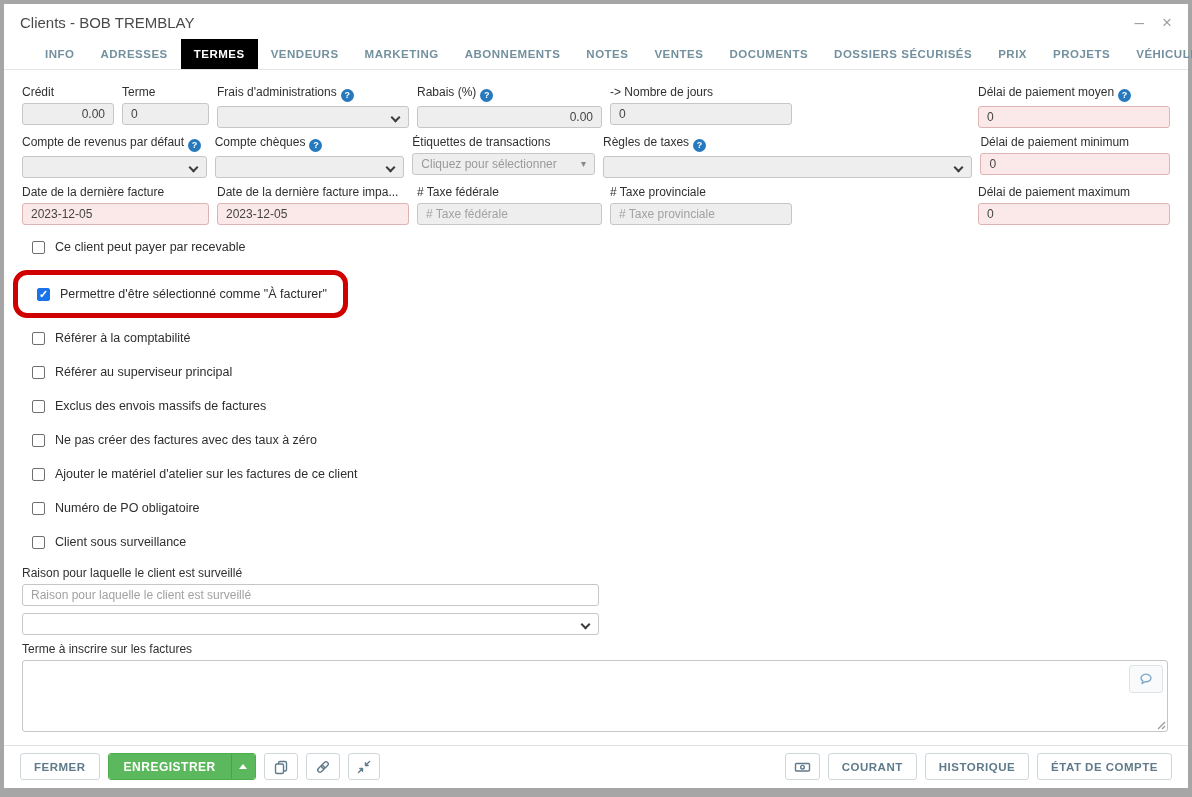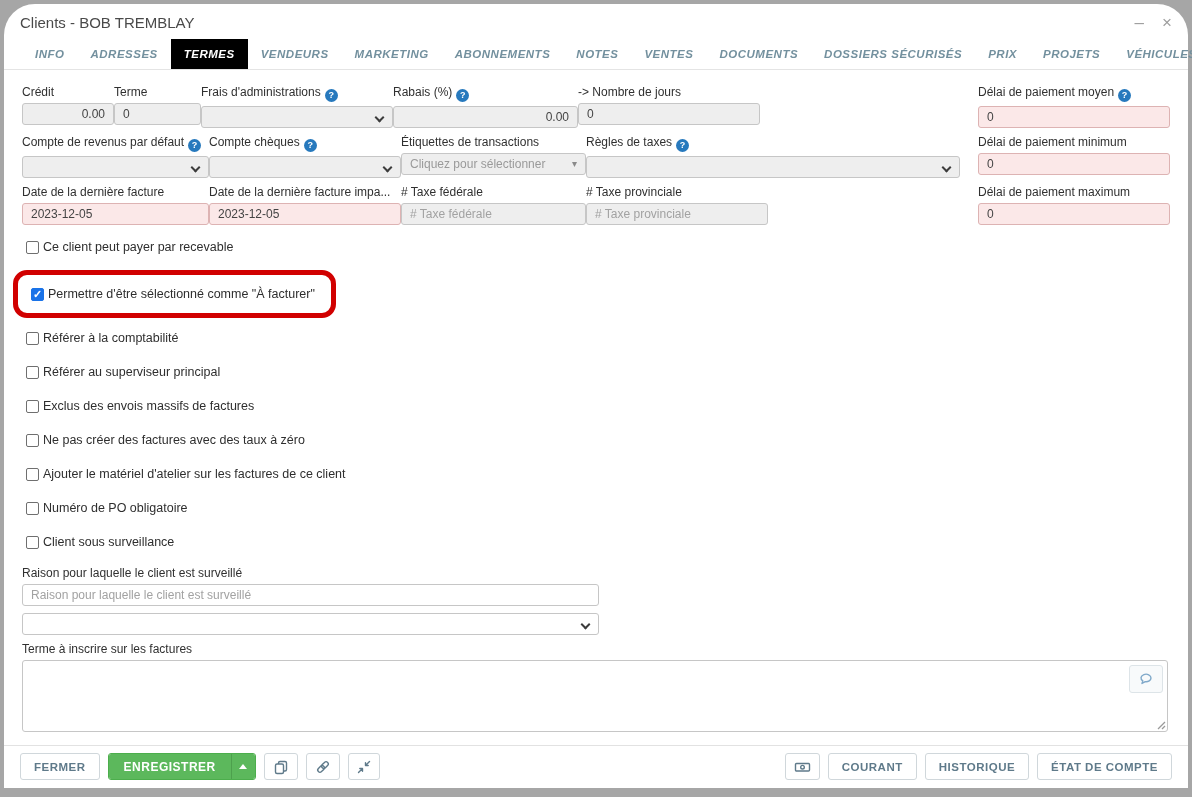--- a/index.html
+++ b/index.html
@@ -4,37 +4,37 @@
 <style>
   * { box-sizing: border-box; margin: 0; padding: 0; }
   html,body { width:1192px; height:797px; }
   body {
     font-family: "Liberation Sans", sans-serif;
     background:#a6a6a6;
     overflow:hidden;
   }
   .window {
     position:absolute; left:4px; top:4px; width:1184px; height:784px;
-    background:#ffffff; display:flex; flex-direction:column;border-radius:31px;
+    background:#ffffff; display:flex; flex-direction:column;
   }
   
   .titlebar { display:flex; align-items:center; padding:10px 16px 2px 16px; }
   .title { font-size:15px; color:#4a4a4a; }
   .win-controls { margin-left:auto; display:flex; gap:18px; color:#9e9e9e; font-size:17px; }
   .win-controls span { cursor:pointer; line-height:1; }
   
-  .tabbar { display:flex; align-items:stretch; margin-top:6px; border-bottom:1px solid #e4e4e4; padding:0 18px;font-style:italic; }
+  .tabbar { display:flex; align-items:stretch; margin-top:6px; border-bottom:1px solid #e4e4e4; padding:0 28px; }
   .tab {
     padding:9px 13px; font-size:11.5px; letter-spacing:.5px; color:#73909e;
     font-weight:bold; cursor:pointer; white-space:nowrap;
   }
   .tab.active { background:#000000; color:#ffffff; }
   
   .content { flex:1; padding:15px 18px 0 18px; overflow:hidden; }
-  .frow { display:flex; margin-bottom:7px; }
+  .frow { display:flex; gap:8px; margin-bottom:7px; }
   .fb { display:flex; flex-direction:column; }
   .fb label { font-size:12px; color:#303030; margin-bottom:4px; white-space:nowrap; overflow:hidden; text-overflow:ellipsis; }
   .ctl {
     height:22px; border:1px solid #c6c6c6; border-radius:3px; background:#ffffff;
     font-family:"Liberation Sans",sans-serif; font-size:12px; color:#444;
     padding:0 8px; width:100%; display:flex; align-items:center; position:relative;
   }
   input.ctl { display:block; line-height:20px; }
   .grey { background:#eeeeee; }
   .pink { background:#fbe8e8; border-color:#ddb3b3; }
@@ -52,21 +52,21 @@
     display:inline-block; width:13px; height:13px; border-radius:50%;
     background:#2779bd; color:#fff; font-size:9px; font-weight:bold;
     text-align:center; line-height:13px; margin-left:4px; vertical-align:-2px; cursor:pointer;
   }
   
   .w-credit{width:92px}.w-terme{width:87px}.w-md{width:192px}.w-rabais{width:185px}.w-jours{width:182px}
   .w-right{width:192px; margin-left:auto}
   .w-c1{width:187px}.w-c2{width:192px}.w-c3{width:185px}.w-taxes{width:374px}.w-c4{width:182px}
   
   .cb-list { margin-top:12px; }
-  .cb-row { display:flex; align-items:center; gap:4px; margin:0 0 14px 4px; height:20px; cursor:pointer; width:max-content; }
+  .cb-row { display:flex; align-items:center; gap:10px; margin:0 0 14px 10px; height:20px; cursor:pointer; width:max-content; }
   .cb {
     width:13px; height:13px; border:1px solid #6f6f6f; border-radius:2px; background:#fff;
     flex:0 0 13px; position:relative;
   }
   .cb.checked { background:#1a73e8; border-color:#1a73e8; }
   .cb.checked::after {
     content:"✓"; position:absolute; left:1px; top:-1px; color:#fff; font-size:11px; font-weight:bold;
   }
   .cb-label { font-size:12.5px; color:#2e2e2e; }
   .highlight-ring {

